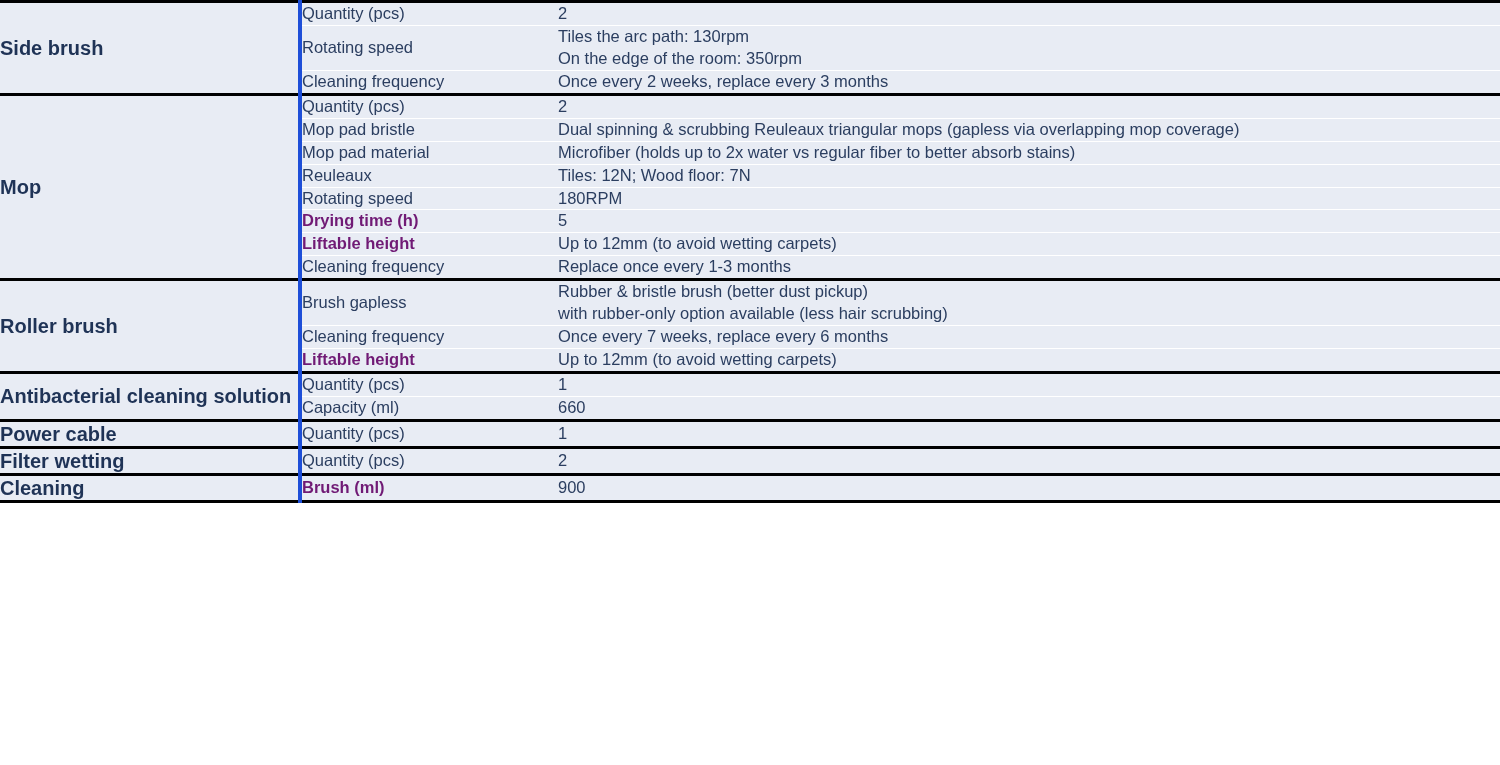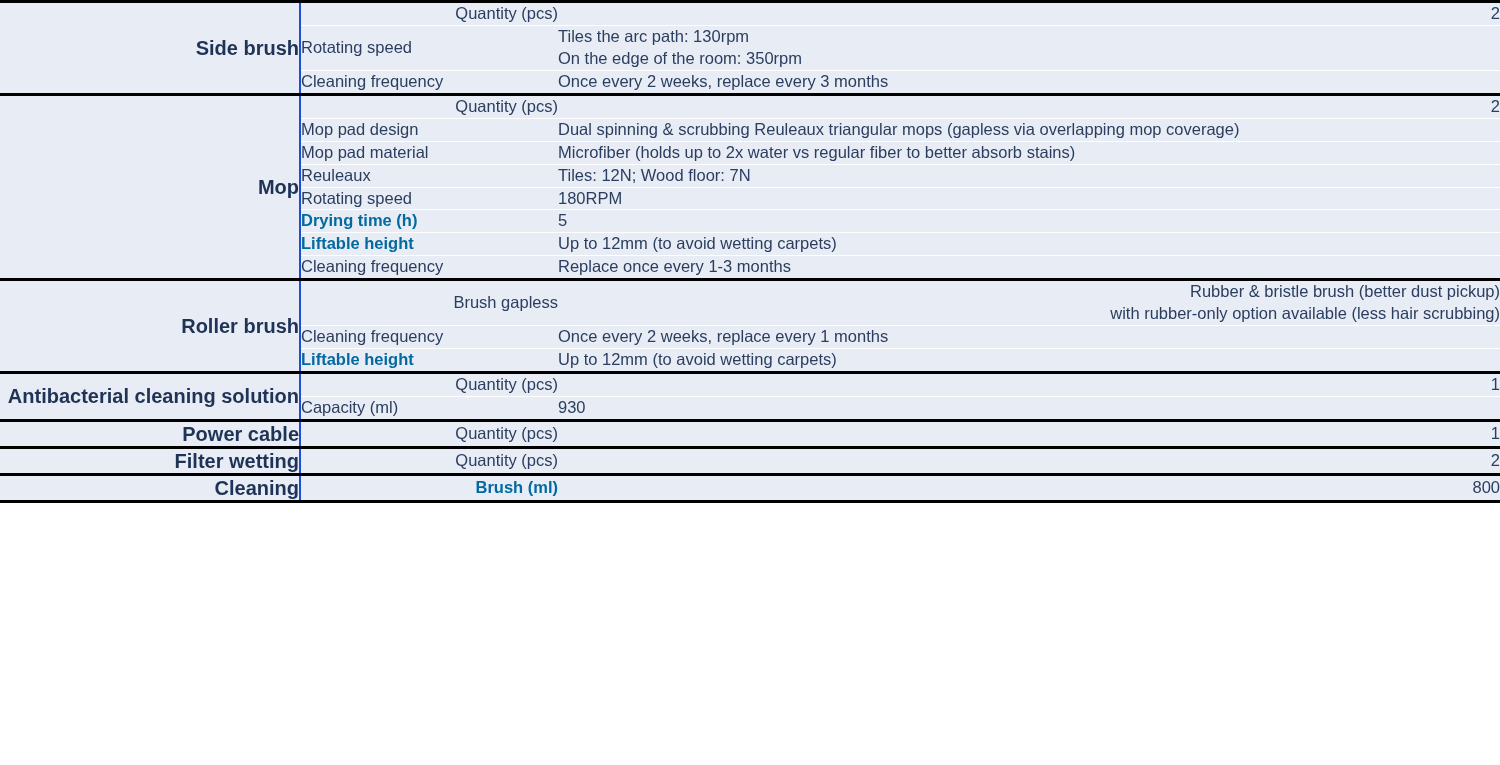--- a/index.html
+++ b/index.html
@@ -39,29 +39,29 @@
     color: #2b3e60;
     font-weight: 400;
   }
   .val-cell { padding-left: 14px; }
 
   .group-cell {
     font-size: 20px;
     font-weight: bold;
     color: #1f3356;
     padding: 8px 10px 8px 18px;
-    border-right: 2px solid #1d4ed8;
+    border-right: 4px solid #1d4ed8;
     line-height: 1.2;
   }
 
   
-  tr.group-start > td { border-top: 3px solid #000000; text-align: right; }
+  tr.group-start > td { border-top: 3px solid #000000; }
   tr.last-row > td { border-bottom: 3px solid #000000; }
 
-  .bold-attr { font-weight: bold; color: #0369a1; }
+  .bold-attr { font-weight: bold; color: #701a75; }
 
   .ml { display: block; }
 </style>
 </head>
 <body>
 
 <table class="spec-table">
   <colgroup>
     <col class="c-group">
     <col class="c-attr">
@@ -89,21 +89,21 @@
         </td>
       </tr>
       <tr class="group-start">
         <td class="group-cell" rowspan="8">Mop</td>
         <td class="attr-cell">Quantity (pcs)</td>
         <td class="val-cell">
           <span class="ml">2</span>
         </td>
       </tr>
       <tr>
-        <td class="attr-cell">Mop pad design</td>
+        <td class="attr-cell">Mop pad bristle</td>
         <td class="val-cell">
           <span class="ml">Dual spinning &amp; scrubbing Reuleaux triangular mops (gapless via overlapping mop coverage)</span>
         </td>
       </tr>
       <tr>
         <td class="attr-cell">Mop pad material</td>
         <td class="val-cell">
           <span class="ml">Microfiber (holds up to 2x water vs regular fiber to better absorb stains)</span>
         </td>
       </tr>
@@ -141,57 +141,57 @@
         <td class="group-cell" rowspan="3">Roller brush</td>
         <td class="attr-cell">Brush gapless</td>
         <td class="val-cell">
           <span class="ml">Rubber &amp; bristle brush (better dust pickup)</span>
           <span class="ml">with rubber-only option available (less hair scrubbing)</span>
         </td>
       </tr>
       <tr>
         <td class="attr-cell">Cleaning frequency</td>
         <td class="val-cell">
-          <span class="ml">Once every 2 weeks, replace every 1 months</span>
+          <span class="ml">Once every 7 weeks, replace every 6 months</span>
         </td>
       </tr>
       <tr>
         <td class="attr-cell bold-attr">Liftable height</td>
         <td class="val-cell">
           <span class="ml">Up to 12mm (to avoid wetting carpets)</span>
         </td>
       </tr>
       <tr class="group-start">
         <td class="group-cell" rowspan="2">Antibacterial cleaning solution</td>
         <td class="attr-cell">Quantity (pcs)</td>
         <td class="val-cell">
           <span class="ml">1</span>
         </td>
       </tr>
       <tr>
         <td class="attr-cell">Capacity (ml)</td>
         <td class="val-cell">
-          <span class="ml">930</span>
+          <span class="ml">660</span>
         </td>
       </tr>
       <tr class="group-start">
         <td class="group-cell" rowspan="1">Power cable</td>
         <td class="attr-cell">Quantity (pcs)</td>
         <td class="val-cell">
           <span class="ml">1</span>
         </td>
       </tr>
       <tr class="group-start">
         <td class="group-cell" rowspan="1">Filter wetting</td>
         <td class="attr-cell">Quantity (pcs)</td>
         <td class="val-cell">
           <span class="ml">2</span>
         </td>
       </tr>
       <tr class="group-start last-row">
         <td class="group-cell" rowspan="1">Cleaning</td>
         <td class="attr-cell bold-attr">Brush (ml)</td>
         <td class="val-cell">
-          <span class="ml">800</span>
+          <span class="ml">900</span>
         </td>
       </tr>
     </tbody>
 </table>
 
 </body></html>

